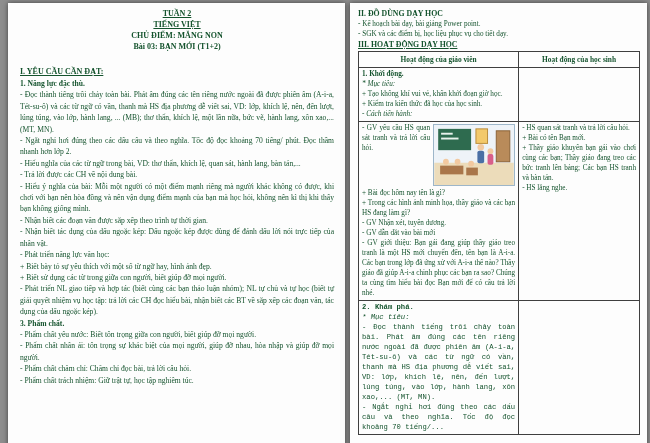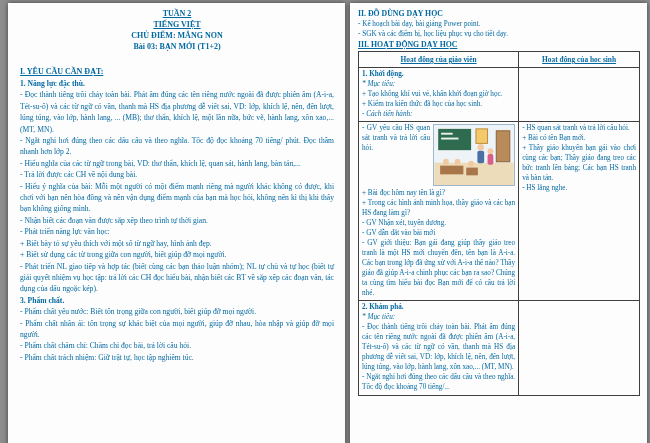--- a/index.html
+++ b/index.html
@@ -2,21 +2,21 @@
 <html><head>
 <meta charset="utf-8">
 <style>
   * { box-sizing: border-box; }
   html,body { margin:0; padding:0; }
   body {
     width:650px; height:443px; overflow:hidden;
     font-family:"Liberation Serif","DejaVu Serif",serif;
     background:#8e8e8e;
   }
-  .canvas { position:relative; width:650px; height:443px; background:#8e8e8e; overflow:hidden; color:#0369a1; }
+  .canvas { position:relative; width:650px; height:443px; background:#8e8e8e; overflow:hidden; color:#14532d; }
   .page {
     position:absolute; top:3px; background:#fdfdfd; height:446px;
     box-shadow:0 0 5px rgba(0,0,0,.55);
   }
   .page-left  { left:8px;  width:337px; padding:5px 11px 4px 12px; }
   .page-right { left:350px; width:297px; padding:5px 7px 4px 8px; }
 
   .c { text-align:center; }
   .b { font-weight:bold; }
   .i { font-style:italic; }
@@ -24,21 +24,21 @@
 
   .hdr { font-size:8px; line-height:11px; }
   .page-left .para { font-size:7.6px; line-height:11.4px; text-align:justify; margin:0; }
   .sec-title { font-size:8px; line-height:12px; margin-top:14px; }
 
   .page-right .para { font-size:7.2px; line-height:10px; text-align:justify; margin:0; }
   .page-right .sec { font-size:7.8px; line-height:11px; }
 
   table.hd { width:100%; border-collapse:collapse; table-layout:fixed; margin-top:1px; }
   table.hd td, table.hd th { border:1px solid #3f3f3f; vertical-align:top; padding:1px 3px 2px 3px; }
-  table.hd th { font-size:7.4px; line-height:11px; text-align:center; font-weight:bold; padding:2px 2px;text-decoration:underline; }
+  table.hd th { font-size:7.4px; line-height:11px; text-align:center; font-weight:bold; padding:2px 2px; }
   .col-teacher { width:57%; }
   .col-student { width:43%; }
 
   .imgwrap { float:right; width:82px; height:62px; margin:1px 0 2px 3px; border:1px solid #9db6c9; background:#eef3f8; }
   .imgwrap svg { display:block; width:100%; height:100%; }
   .clr { clear:both; }
 
   .mt58 { margin-top:58px; }
   .mt10 { margin-top:10px; }
   .mt1  { margin-top:1px; }
@@ -56,20 +56,21 @@
 
     <div class="sec-title b u">I. YÊU CẦU CẦN ĐẠT:</div>
 
     <div class="para b">1. Năng lực đặc thù.</div>
     <div class="para">- Đọc thành tiếng trôi chảy toàn bài. Phát âm đúng các tên riêng nước ngoài đã được phiên âm (A-i-a, Tét-su-ô) và các từ ngữ có vần, thanh mà HS địa phương dễ viết sai, VD: lớp, khích lệ, nên, đến lượt, lúng túng, vào lớp, hành lang, ... (MB); thơ thẩn, khích lệ, một lần nữa, bức vẽ, hành lang, xôn xao,... (MT, MN).</div>
     <div class="para">- Ngắt nghỉ hơi đúng theo các dấu câu và theo nghĩa. Tốc độ đọc khoảng 70 tiếng/ phút. Đọc thầm nhanh hơn lớp 2.</div>
     <div class="para">- Hiểu nghĩa của các từ ngữ trong bài, VD: thơ thẩn, khích lệ, quan sát, hành lang, bàn tán,...</div>
     <div class="para">- Trả lời được các CH về nội dung bài.</div>
     <div class="para">- Hiểu ý nghĩa của bài: Mỗi một người có một điểm mạnh riêng mà người khác không có được, khi chơi với bạn nên hòa đồng và nên vận dụng điểm mạnh của bạn mà học hỏi, không nên kì thị khi thấy bạn không giống mình.</div>
     <div class="para">- Nhận biết các đoạn văn được sắp xếp theo trình tự thời gian.</div>
+    <div class="para">- Nhận biết tác dụng của dấu ngoặc kép: Dấu ngoặc kép được dùng để đánh dấu lời nói trực tiếp của nhân vật.</div>
     <div class="para">- Phát triển năng lực văn học:</div>
     <div class="para">+ Biết bày tỏ sự yêu thích với một số từ ngữ hay, hình ảnh đẹp.</div>
     <div class="para">+ Biết sử dụng các từ trong giữa con người, biết giúp đỡ mọi người.</div>
     <div class="para">- Phát triển NL giao tiếp và hợp tác (biết cùng các bạn thảo luận nhóm); NL tự chủ và tự học (biết tự giải quyết nhiệm vụ học tập: trả lời các CH đọc hiểu bài, nhận biết các BT về sắp xếp các đoạn văn, tác dụng của dấu ngoặc kép).</div>
     <div class="para b">3. Phẩm chất.</div>
     <div class="para">- Phẩm chất yêu nước: Biết tôn trọng giữa con người, biết giúp đỡ mọi người.</div>
     <div class="para">- Phẩm chất nhân ái: tôn trọng sự khác biệt của mọi người, giúp đỡ nhau, hòa nhập và giúp đỡ mọi người.</div>
     <div class="para">- Phẩm chất chăm chỉ: Chăm chỉ đọc bài, trả lời câu hỏi.</div>
     <div class="para">- Phẩm chất trách nhiệm: Giữ trật tự, học tập nghiêm túc.</div>
   </div>
@@ -130,21 +131,21 @@
         </td>
         <td>
           <div class="para">- HS quan sát tranh và trả lời câu hỏi.</div>
           <div class="para mt58">+ Bài có tên Bạn mới.</div>
           <div class="para mt1">+ Thầy giáo khuyên bạn gái vào chơi cùng các bạn; Thầy giáo đang treo các bức tranh lên bảng; Các bạn HS tranh và bàn tán.</div>
           <div class="para mt10">- HS lắng nghe.</div>
         </td>
       </tr>
 
       <tr>
-        <td style="height:95px;">
+        <td style="height:95px;font-family:Liberation Mono, monospace;">
           <div class="para b">2. Khám phá.</div>
           <div class="para i">* Mục tiêu:</div>
           <div class="para">- Đọc thành tiếng trôi chảy toàn bài. Phát âm đúng các tên riêng nước ngoài đã được phiên âm (A-i-a, Tét-su-ô) và các từ ngữ có vần, thanh mà HS địa phương dễ viết sai, VD: lớp, khích lệ, nên, đến lượt, lúng túng, vào lớp, hành lang, xôn xao,...  (MT, MN).</div>
           <div class="para">- Ngắt nghỉ hơi đúng theo các dấu câu và theo nghĩa. Tốc độ đọc khoảng 70 tiếng/...</div>
         </td>
         <td></td>
       </tr>
     </tbody>
       </table>
   </div>

